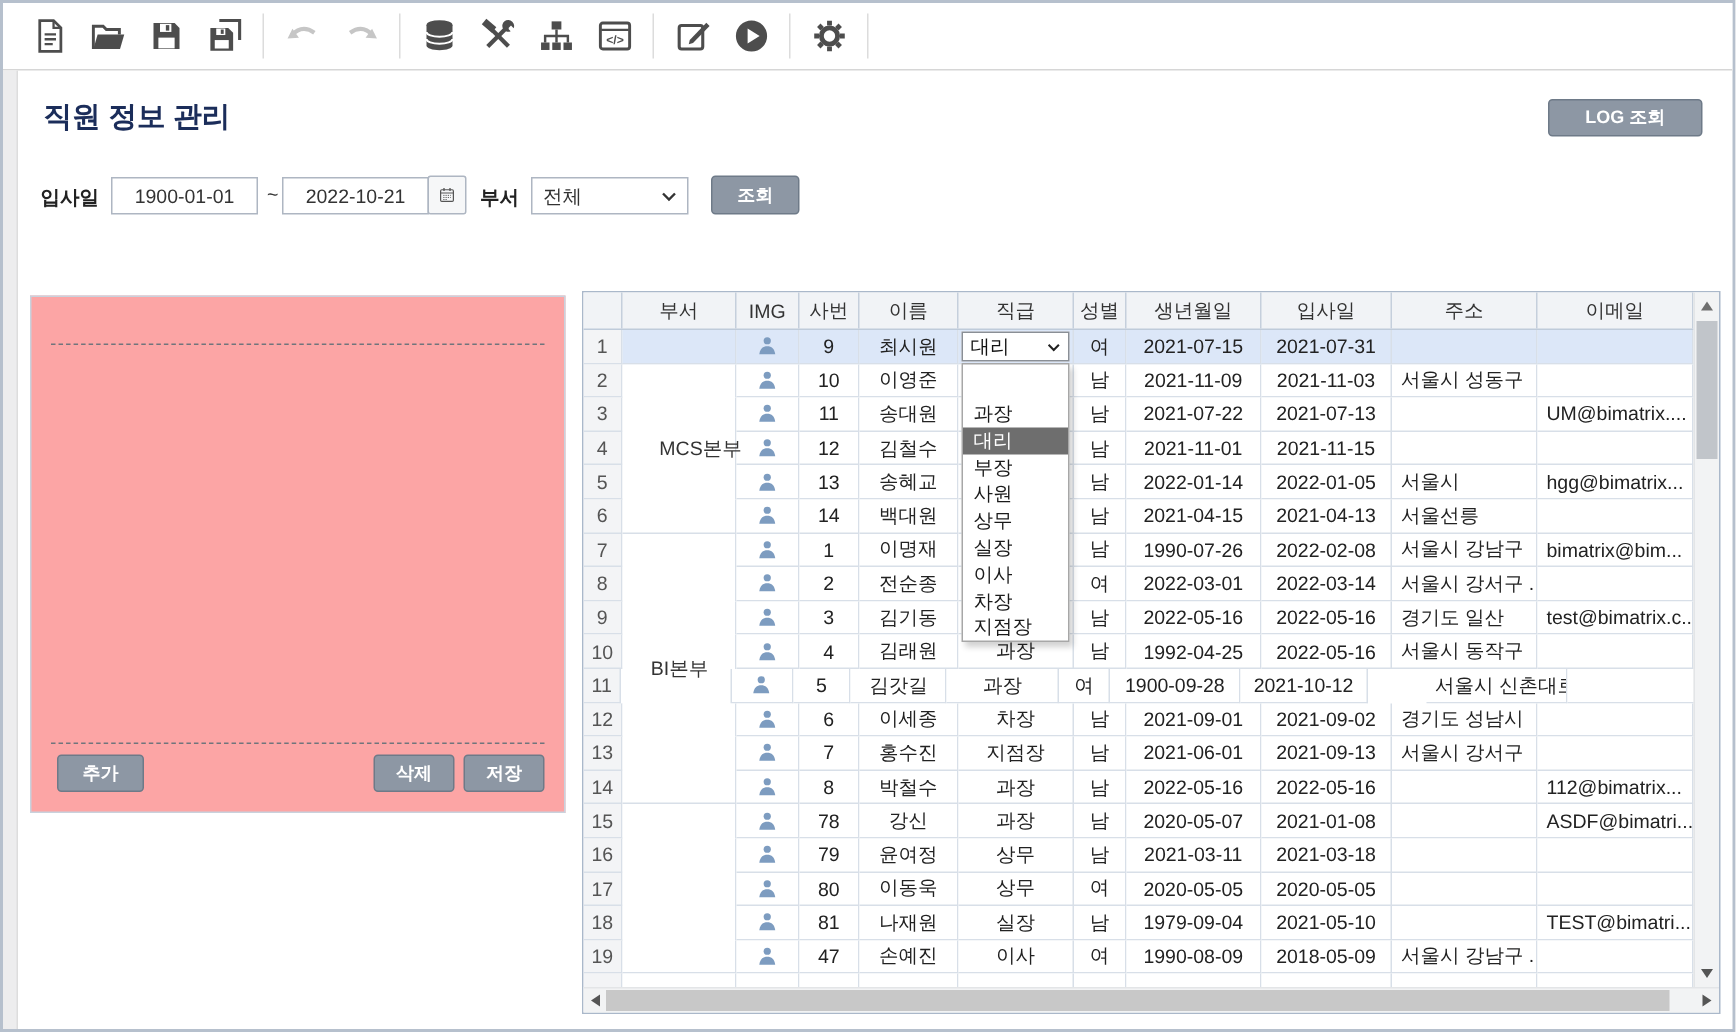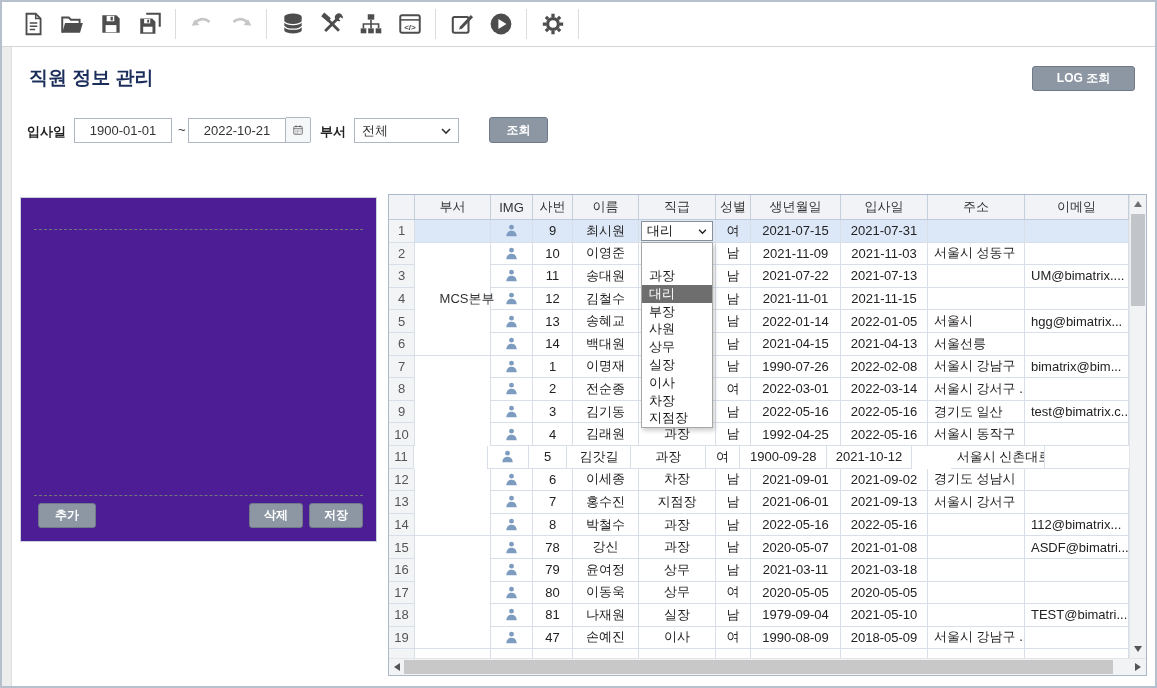--- a/index.html
+++ b/index.html
@@ -16,23 +16,23 @@
   .btn{background:#8d97a4;border:1px solid #6e7a88;border-radius:3px;color:#fff;font-weight:bold;font-size:12px;display:flex;align-items:center;justify-content:center;cursor:pointer;box-sizing:border-box;}
   .log-btn{position:absolute;right:20px;top:64px;width:103px;height:25px;}
   
   .flabel{position:absolute;font-size:13px;font-weight:bold;color:#222;top:121px;}
   .finput{position:absolute;top:116px;height:25px;border:1px solid #aeb6c2;box-sizing:border-box;font-size:13px;color:#333;text-align:center;font-family:inherit;background:#fff;}
   .tilde{position:absolute;left:176px;top:120px;font-size:13px;color:#333;}
   .cal-btn{position:absolute;left:283px;top:115px;width:26px;height:26px;border:1px solid #aeb6c2;background:#f6f7f8;border-radius:2px;display:flex;align-items:center;justify-content:center;cursor:pointer;box-sizing:border-box;}
   .cal-btn svg{width:18px;height:18px;color:#555;}
   .fselect{position:absolute;left:352px;top:116px;width:105px;height:25px;border:1px solid #aeb6c2;background:#fff;box-sizing:border-box;display:flex;align-items:center;font-size:13px;color:#333;padding-left:7px;cursor:pointer;}
   .fselect .chev{position:absolute;right:7px;top:9px;width:10px;height:7px;color:#333;}
-  .search-btn{position:absolute;left:472px;top:115px;width:59px;height:26px;margin-left:15px;}
+  .search-btn{position:absolute;left:472px;top:115px;width:59px;height:26px;}
   
-  .left-panel{position:absolute;left:18px;top:195px;width:357px;height:345px;border:1px solid #c9d2dd;background:#4c1d95;box-sizing:border-box;}
+  .left-panel{position:absolute;left:18px;top:195px;width:357px;height:345px;border:1px solid #c9d2dd;background:#fca5a5;box-sizing:border-box;}
   .dash{position:absolute;left:13px;right:13px;border-top:1px dashed #70757c;height:0;}
   .lp-btn{position:absolute;height:25px;bottom:13px;}
   
   .grid-panel{position:absolute;left:386px;top:192px;width:759px;height:482px;border:1px solid #aab8ca;background:#fff;box-sizing:border-box;}
   .grid-header{display:flex;height:25px;background:#f1f3f6;border-bottom:1px solid #bfcbda;box-sizing:border-box;}
   .gh-cell{display:flex;align-items:center;justify-content:center;font-size:13px;color:#333;border-right:1px solid #c5cfdc;box-sizing:border-box;}
   .grid-body{position:relative;height:438px;overflow:hidden;}
   .grow{display:flex;height:22.6px;}
   .cell{display:flex;align-items:center;justify-content:center;font-size:13px;color:#222;border-right:1px solid #d8dfe8;border-bottom:1px solid #d8dfe8;box-sizing:border-box;background:#fff;overflow:hidden;white-space:nowrap;}
   .cell.left{justify-content:flex-start;padding-left:6px;}
@@ -574,20 +574,21 @@
           <div class="cell no-bb" style="width: 40px;"></div>
           <div class="cell no-bb" style="width: 66px;"></div>
           <div class="cell no-bb" style="width: 77px;"></div>
           <div class="cell no-bb" style="width: 35px;"></div>
           <div class="cell no-bb" style="width: 90px;"></div>
           <div class="cell no-bb" style="width: 87px;"></div>
           <div class="cell no-bb" style="width: 97px;"></div>
           <div class="cell no-bb" style="width: 104px;"></div>
         </div>
         <div class="dept-overlay" style="left: 40px; width: 76px; top: 22.6px; height: 113px;">MCS본부</div>
+        <div class="dept-overlay" style="left: 26px; width: 76px; top: 135.6px; height: 180.8px;">BI본부</div>
       </div>
     <div class="vscroll">
       <div class="arr up"></div>
       <div class="sb-thumb-v"></div>
       <div class="arr down"></div>
     </div>
     <div class="hscroll">
       <div class="arr leftw"></div>
       <div class="sb-thumb-h"></div>
       <div class="arr rightw"></div>

